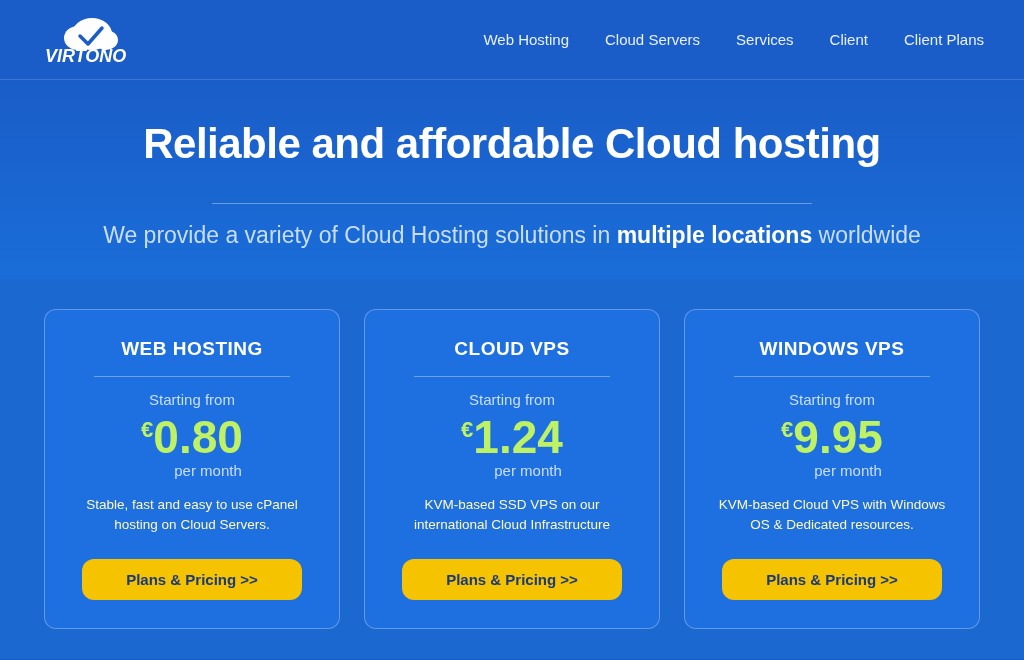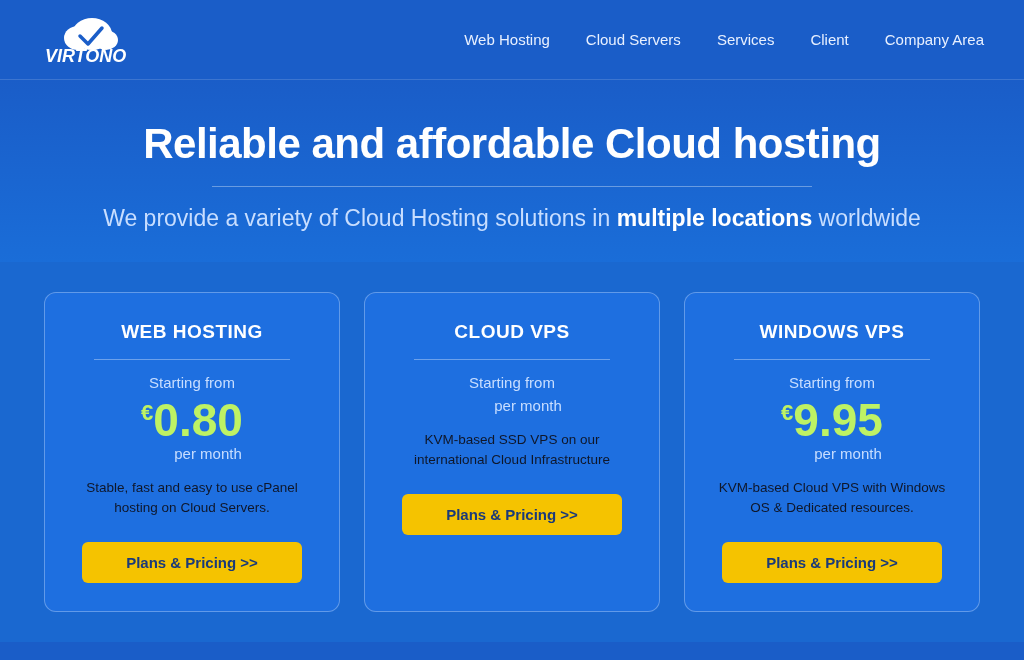--- a/index.html
+++ b/index.html
@@ -48,21 +48,21 @@
     .hero {
       background: linear-gradient(180deg, #1a5dc8 0%, #1a6dd8 100%);
       text-align: center;
       padding: 40px 20px 30px;
     }
 
     .hero h1 {
       color: #fff;
       font-size: 42px;
       font-weight: 700;
-      margin-bottom: 18px;
+      margin-bottom: 35px;
       letter-spacing: -0.5px;
     }
 
     .hero-divider {
       width: 600px;
       height: 1px;
       background: rgba(255,255,255,0.35);
       margin: 0 auto 18px;
     }
 
@@ -133,34 +133,34 @@
     }
 
     .per-month {
       color: #c8deff;
       font-size: 15px;
       margin-bottom: 16px;
       margin-left: 32px;
     }
 
     .card-desc {
-      color: #0f172a;
+      color: #fef9c3;
       font-size: 13.5px;
       line-height: 1.5;
       margin-bottom: 22px;
       min-height: 42px;
     }
 
     .plans-btn {
       background: #f5c300;
       color: #1a3a7a;
       font-size: 15px;
       font-weight: 700;
       border: none;
-      border-radius: 6px;
+      border-radius: 12px;
       padding: 12px 44px;
       cursor: pointer;
       white-space: nowrap;
     }
   </style>
 </head>
 <body>
 
 <header>
   <div class="logo-area">
@@ -174,21 +174,21 @@
 
       <text x="5" y="50" font-family="Arial" font-weight="700" font-size="18" fill="white" font-style="italic">VIRTONO</text>
     </svg>
   </div>
 
   <nav>
     <a>Web Hosting</a>
     <a>Cloud Servers</a>
     <a>Services</a>
     <a>Client</a>
-    <a>Company Area</a>
+    <a>Client Plans</a>
   </nav>
 </header>
 
 <section class="hero">
   <h1>Reliable and affordable Cloud hosting</h1>
   <div class="hero-divider"></div>
   <p>
     <span>We provide a variety of Cloud Hosting solutions in </span><strong>multiple locations</strong><span> worldwide</span>
   </p>
 </section>
@@ -204,20 +204,23 @@
     </div>
     <div class="per-month">per month</div>
     <div class="card-desc">Stable, fast and easy to use cPanel hosting on Cloud Servers.</div>
     <button class="plans-btn">Plans &amp; Pricing &gt;&gt;</button>
   </div>
 
   <div class="card">
     <div class="card-title">CLOUD VPS</div>
     <div class="card-divider"></div>
     <div class="starting-from">Starting from</div>
+    <div class="price">
+      <sup>€</sup><span>1</span><span>.24</span>
+    </div>
     <div class="per-month">per month</div>
     <div class="card-desc">KVM-based SSD VPS on our international Cloud Infrastructure</div>
     <button class="plans-btn">Plans &amp; Pricing &gt;&gt;</button>
   </div>
 
   <div class="card">
     <div class="card-title">WINDOWS VPS</div>
     <div class="card-divider"></div>
     <div class="starting-from">Starting from</div>
     <div class="price">

